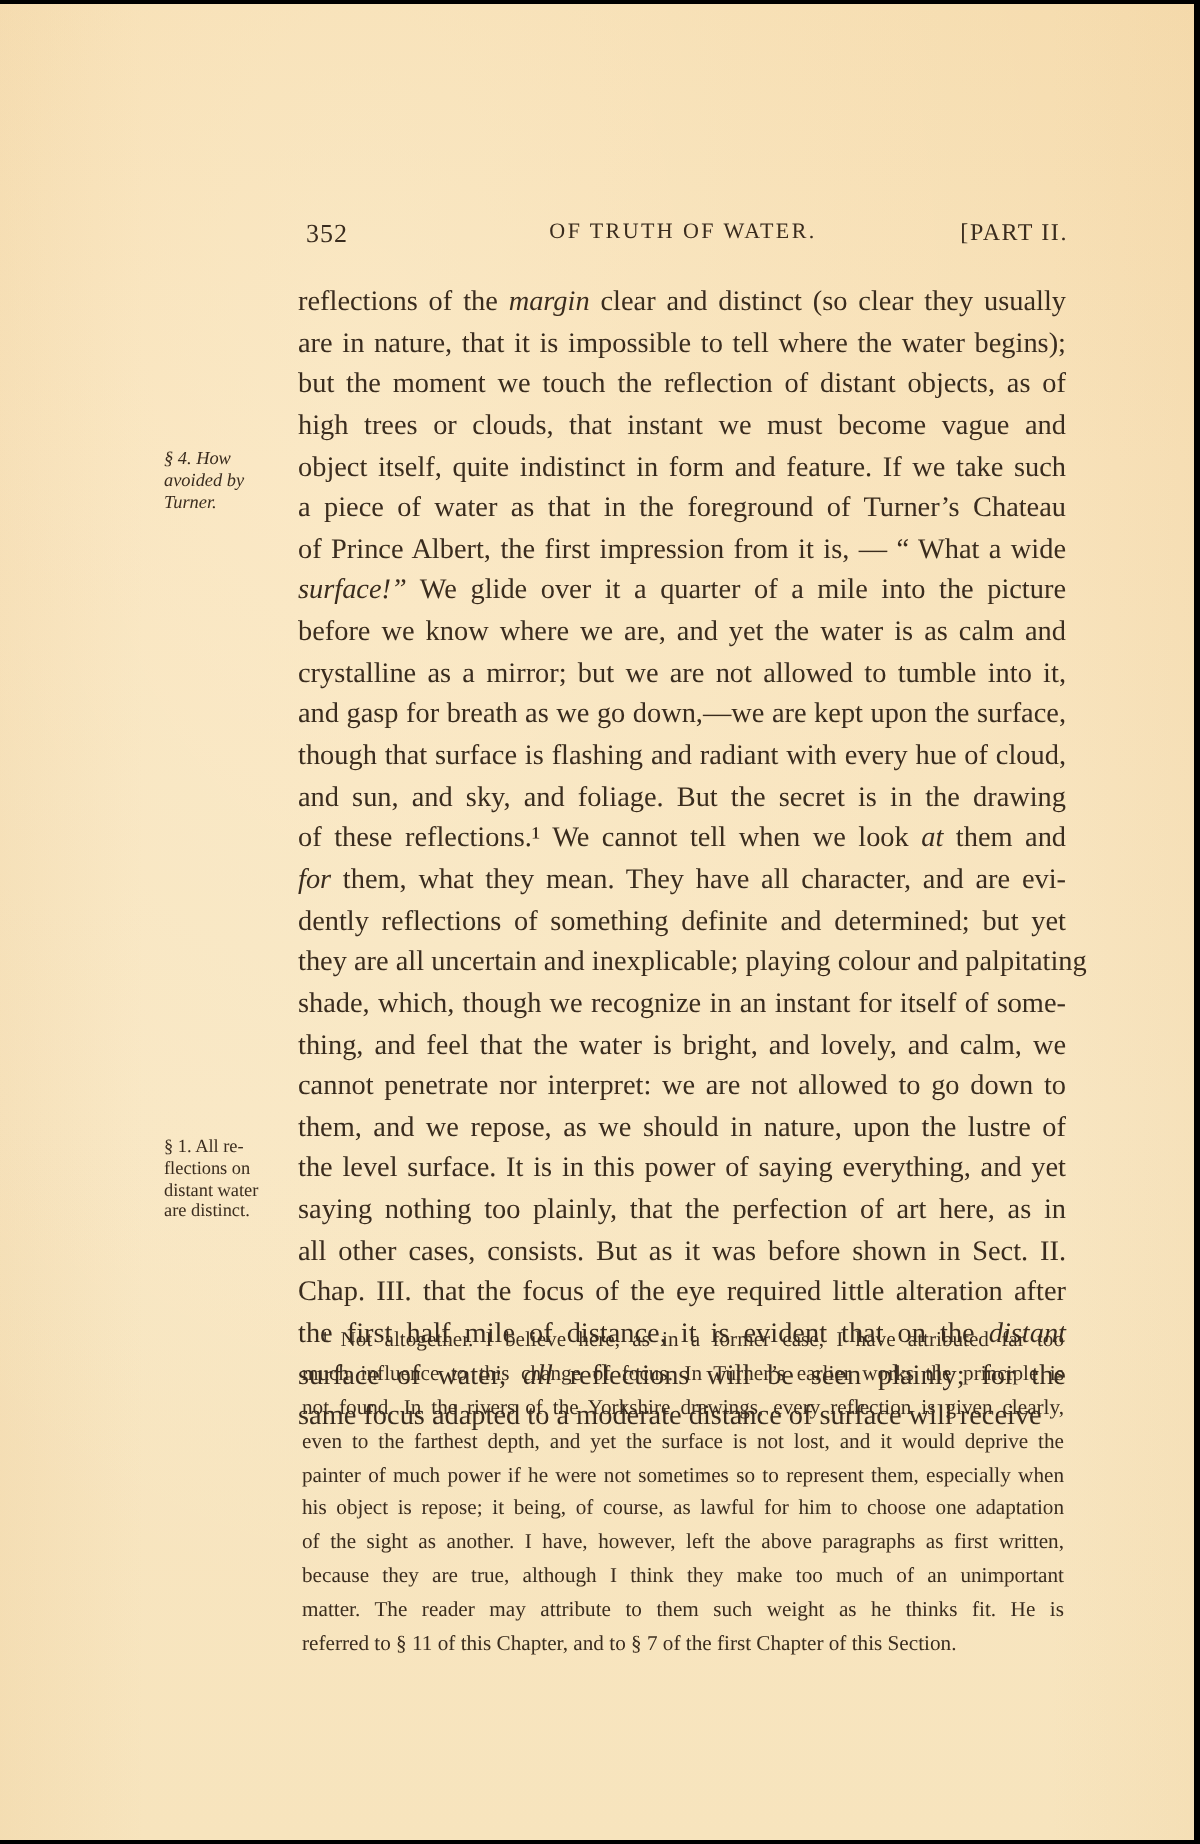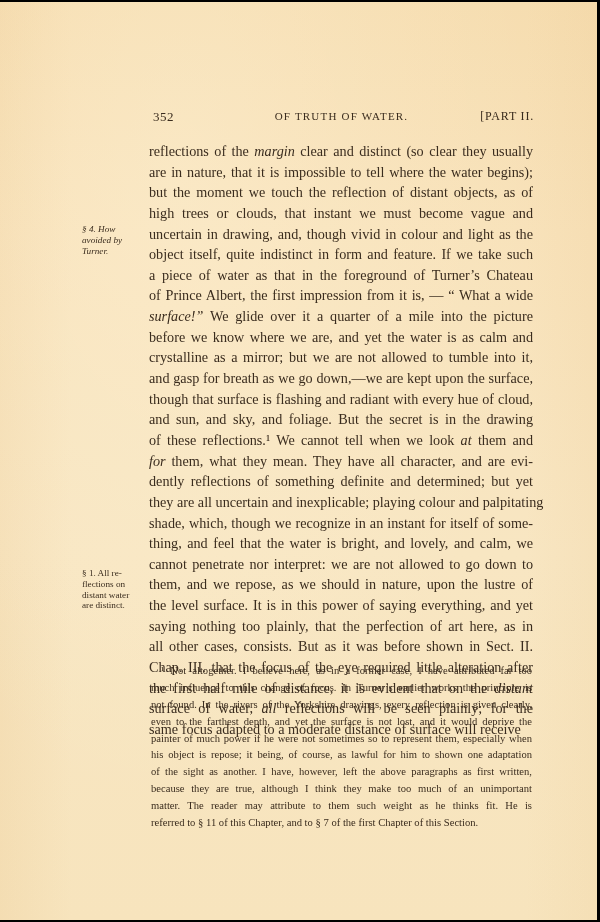--- a/index.html
+++ b/index.html
@@ -73,21 +73,20 @@
     <div>flections on</div>
     <div>distant water</div>
     <div>are distinct.</div>
   </div>
 
   <div class="body-text" id="body-text">
       <span class="line"><span>reflections of the </span><em>margin</em><span> clear and distinct (so clear they usually</span></span>
       <span class="line"><span>are in nature, that it is impossible to tell where the water begins);</span></span>
       <span class="line"><span>but the moment we touch the reflection of distant objects, as of</span></span>
       <span class="line"><span>high trees or clouds, that instant we must become vague and</span></span>
-      <span class="line"><span>uncertain in drawing, and, though vivid in colour and light as the</span></span>
       <span class="line"><span>object itself, quite indistinct in form and feature.  If we take such</span></span>
       <span class="line"><span>a piece of water as that in the foreground of Turner’s Chateau</span></span>
       <span class="line"><span>of Prince Albert, the first impression from it is, — “ What a wide</span></span>
       <span class="line"><em>surface!”</em><span>  We glide over it a quarter of a mile into the picture</span></span>
       <span class="line"><span>before we know where we are, and yet the water is as calm and</span></span>
       <span class="line"><span>crystalline as a mirror; but we are not allowed to tumble into it,</span></span>
       <span class="line"><span>and gasp for breath as we go down,—we are kept upon the surface,</span></span>
       <span class="line"><span>though that surface is flashing and radiant with every hue of cloud,</span></span>
       <span class="line"><span>and sun, and sky, and foliage.  But the secret is in the drawing</span></span>
       <span class="line"><span>of these reflections.¹  We cannot tell when we look </span><em>at</em><span> them and</span></span>
@@ -106,20 +105,20 @@
       <span class="line"><span>surface of water, </span><em>all</em><span> reflections will be seen plainly; for the</span></span>
       <span class="line last"><span>same focus adapted to a moderate distance of surface will receive</span></span>
     </div>
 
   <div class="footnotes" id="footnotes">
       <span class="line" style="text-indent: 10px;">¹ Not altogether.  I believe here, as in a former case, I have attributed far too</span>
       <span class="line">much influence to this change of focus.  In Turner’s earlier works the principle is</span>
       <span class="line">not found.  In the rivers of the Yorkshire drawings, every reflection is given clearly,</span>
       <span class="line">even to the farthest depth, and yet the surface is not lost, and it would deprive the</span>
       <span class="line">painter of much power if he were not sometimes so to represent them, especially when</span>
-      <span class="line">his object is repose; it being, of course, as lawful for him to shown one adaptation</span>
+      <span class="line">his object is repose; it being, of course, as lawful for him to choose one adaptation</span>
       <span class="line">of the sight as another.  I have, however, left the above paragraphs as first written,</span>
       <span class="line">because they are true, although I think they make too much of an unimportant</span>
       <span class="line">matter.  The reader may attribute to them such weight as he thinks fit.  He is</span>
       <span class="line last">referred to § 11 of this Chapter, and to § 7 of the first Chapter of this Section.</span>
     </div>
 
 </div>
 
 </body></html>

